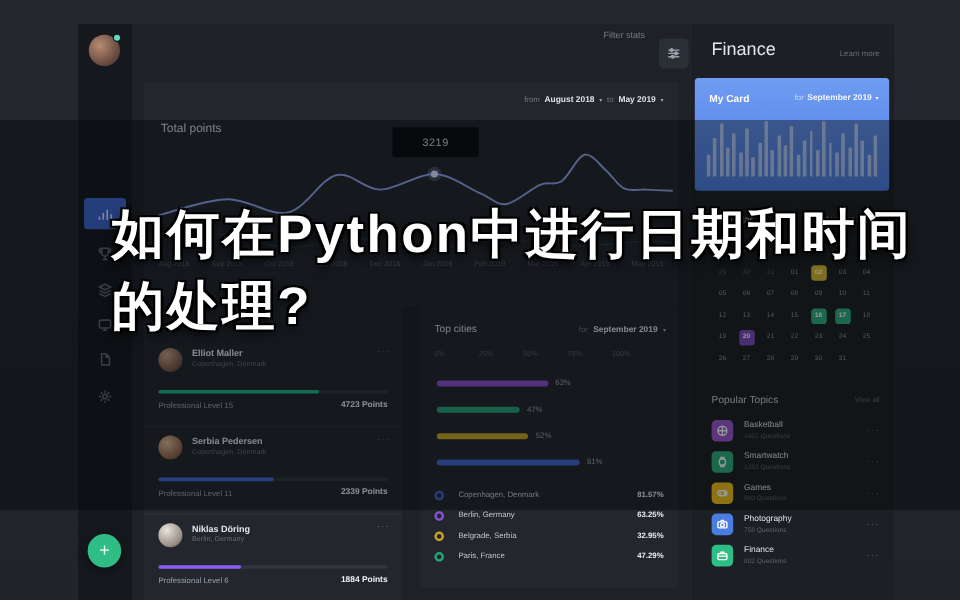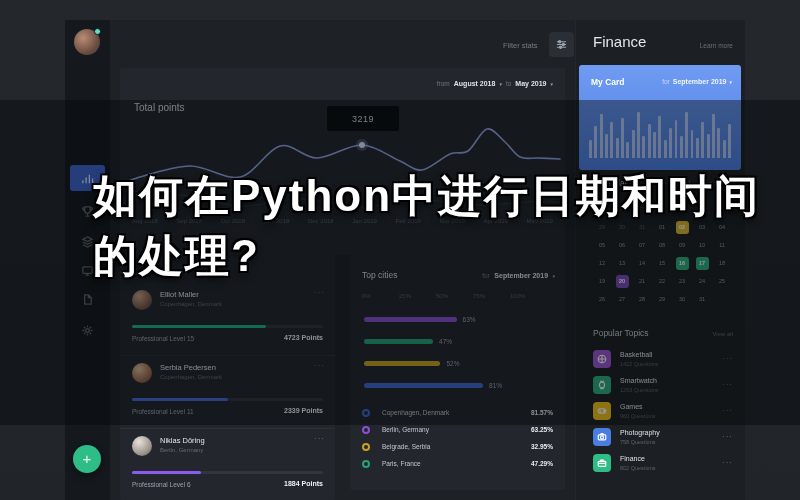--- a/index.html
+++ b/index.html
@@ -13,21 +13,21 @@
             background:radial-gradient(circle at 35% 35%, #b98c74, #6d4f43 60%, #3c2f29); }
   .avatar .status { position:absolute; right:-1px; top:-1px; width:7px; height:7px; border-radius:50%; background:#5fe0c0; border:1px solid #15181d; }
   .nav-item { position:absolute; left:5px; width:35px; height:26px; border-radius:3px; display:flex; align-items:center; justify-content:center; }
   .nav-item.active { background:#4064cf; }
   .nav-item svg { width:13px; height:13px; stroke:#5d646c; fill:none; stroke-width:1.4; }
   .nav-item.active svg { stroke:#dfe8ff; }
   .fab { position:absolute; left:8px; top:425px; width:28px; height:28px; border-radius:50%; background:#2ebd85; color:#eafff6; font-size:15px; line-height:27px; text-align:center; box-shadow:0 3px 8px rgba(0,0,0,.4); }
 
   
   .page-title { position:absolute; left:57px; top:13px; font-size:17px; color:#e6e9ed; font-weight:500; letter-spacing:.3px; }
-  .filter-label { position:absolute; left:438px; top:21px; font-size:7.5px; color:#767d86; }
+  .filter-label { position:absolute; left:438px; top:5px; font-size:7.5px; color:#767d86; }
   .filter-btn { position:absolute; left:484px; top:12px; width:25px; height:25px; background:#2a2f36; border-radius:4px; display:flex; align-items:center; justify-content:center; }
   .filter-btn svg { width:11px; height:11px; stroke:#9aa2ac; stroke-width:1.3; fill:none; }
 
   .panel { position:absolute; background:#23272d; border-radius:2px; }
   .panel-title { font-size:10px; color:#d4d8dd; font-weight:500; }
   .mini-label { font-size:6.5px; color:#70767e; }
   .mini-value { font-size:7px; color:#dfe3e8; font-weight:700; }
   .caret { font-size:5px; color:#9aa1a9; }
 
   
@@ -39,21 +39,21 @@
              color:#ced5dd; font-size:9px; display:flex; align-items:center; justify-content:center; letter-spacing:.5px; }
   .months { position:absolute; left:12px; right:12px; top:150px; display:flex; justify-content:space-between; }
   .months span { font-size:6px; color:#585e66; }
 
   
   #users { left:55px; top:235px; width:215px; height:245px; }
   .panel-hd { position:absolute; left:12px; right:10px; top:9px; display:flex; justify-content:space-between; align-items:baseline; }
   .panel-hd .t { font-size:8.5px; color:#d8dce1; font-weight:500; }
   .user-row { position:absolute; left:0; width:215px; height:73px; border-bottom:1px solid rgba(255,255,255,.05); }
   .user-row .uav { position:absolute; left:12px; top:7px; width:20px; height:20px; border-radius:50%; }
-  .user-row .nm { position:absolute; left:40px; top:7px; font-size:7.5px; color:#e2e6ea; font-weight:400; }
+  .user-row .nm { position:absolute; left:40px; top:7px; font-size:7.5px; color:#e2e6ea; font-weight:700; }
   .user-row .loc { position:absolute; left:40px; top:18px; font-size:6px; color:#646b73; }
   .dots { position:absolute; right:10px; top:5px; font-size:8px; color:#646b73; letter-spacing:1px; }
   .track { position:absolute; left:12px; right:12px; top:42px; height:3px; background:#31363d; border-radius:2px; }
   .fill { height:3px; border-radius:2px; }
   .user-row .lvl { position:absolute; left:12px; top:52px; font-size:6.5px; color:#9ba2ab; }
   .user-row .pts { position:absolute; right:12px; top:51px; font-size:7px; color:#eef1f5; font-weight:700; }
 
   
   #cities { left:285px; top:235px; width:215px; height:235px; }
   .axis { position:absolute; left:12px; top:38px; display:flex; gap:24px; }
@@ -62,21 +62,21 @@
   .cbar-label { position:absolute; font-size:6.5px; color:#9aa1a9; }
   .leg-row { position:absolute; left:12px; right:12px; height:14px; }
   .ring { position:absolute; left:0; top:2px; width:8px; height:8px; border-radius:50%; border:2px solid; background:transparent; }
   .leg-name { position:absolute; left:20px; top:2px; font-size:6.5px; color:#c3c8cf; }
   .leg-val { position:absolute; right:0; top:2px; font-size:6.5px; color:#e8ecf1; font-weight:700; }
 
   
   .right-col { position:absolute; left:510px; top:0; width:170px; height:480px; background:#1c1f24; border-left:1px solid rgba(255,255,255,.035); }
   .personal-title { position:absolute; left:17px; top:13px; font-size:15px; color:#e3e6ea; font-weight:500; }
   .learn-more { position:absolute; right:12px; top:22px; font-size:6.5px; color:#6b7178; }
-  .card { position:absolute; left:3px; top:45px; width:162px; height:105px; border-radius:3px; background:linear-gradient(180deg,#6f9bf2,#4e7ee2); overflow:hidden; }
+  .card { position:absolute; left:3px; top:45px; width:162px; height:94px; border-radius:3px; background:linear-gradient(180deg,#6f9bf2,#4e7ee2); overflow:hidden; }
   .card .t { position:absolute; left:12px; top:12px; font-size:8.5px; color:#fff; font-weight:700; }
   .card .range { position:absolute; right:9px; top:13px; display:flex; gap:3px; align-items:baseline; }
   .card .range .mini-label { color:rgba(255,255,255,.6); }
   .card .range .mini-value, .card .range .caret { color:rgba(255,255,255,.9); }
   .card-bars { position:absolute; left:10px; right:10px; bottom:12px; height:55px; display:flex; align-items:flex-end; gap:2.4px; }
   .card-bars i { width:3px; background:rgba(255,255,255,.55); border-radius:1px 1px 0 0; }
 
   .cal-title { position:absolute; left:17px; top:158px; font-size:8.5px; color:#c6cbd2; font-weight:500; }
   .cal-period { position:absolute; right:10px; top:160px; display:flex; gap:3px; align-items:baseline; }
   .cal-grid { position:absolute; left:16px; top:180px; width:140px; display:grid; grid-template-columns:repeat(7,20px); grid-auto-rows:18px; }

